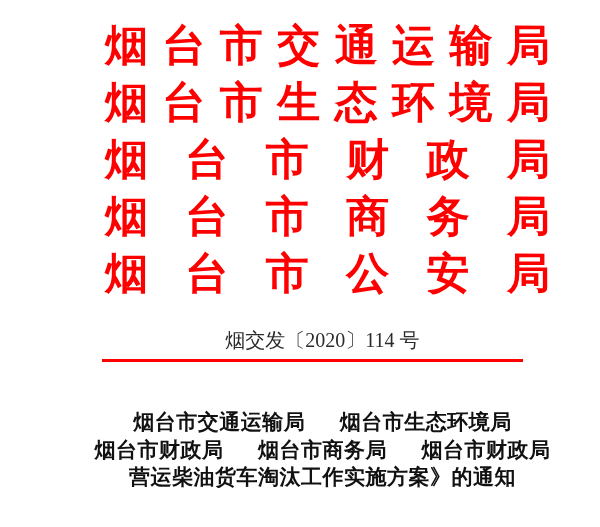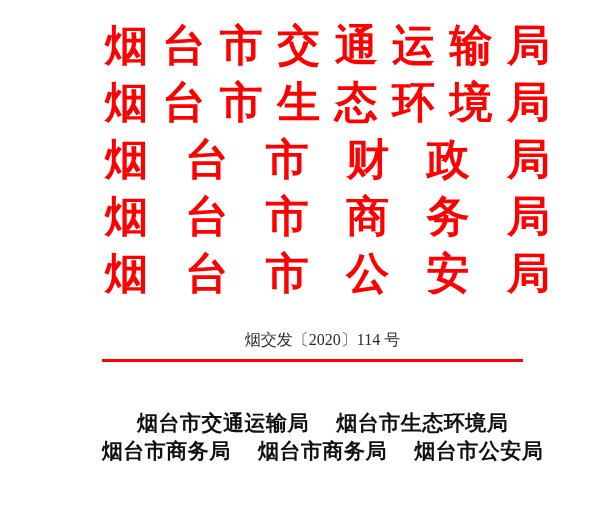--- a/index.html
+++ b/index.html
@@ -35,21 +35,21 @@
   }
   .agency-line span { display: inline-block; }
   
   .doc-number {
     position: absolute;
     left: 45px;
     top: 330px;
     width: 555px;
     height: 20px;
     text-align: center;
-    font-size: 16px;
+    font-size: 20px;
     color: #2b2b2b;
     line-height: 20px;
     white-space: nowrap;
   }
   
   .red-rule {
     position: absolute;
     left: 102px;
     top: 359px;
     width: 421px;
@@ -61,20 +61,21 @@
     position: absolute;
     left: 45px;
     top: 410px;
     width: 555px;
     text-align: center;
     font-size: 21px;
     font-weight: bold;
     color: #111111;
     line-height: 27.5px;
     letter-spacing: 0.5px;
+    font-family: Liberation Mono, monospace;
   }
   .title-line {
     white-space: nowrap;
   }
 </style>
 </head>
 <body>
 
 <div class="page">
 
@@ -124,16 +125,17 @@
         <span>局</span>
       </div>
   </div>
 
   <div class="doc-number">烟交发〔2020〕114 号</div>
 
   <div class="red-rule"></div>
 
   <div class="notice-title">
     <div class="title-line">烟台市交通运输局　 烟台市生态环境局</div>
-    <div class="title-line">烟台市商务局　 烟台市商务局　 烟台市公安局</div>
+    <div class="title-line">烟台市财政局　 烟台市商务局　 烟台市财政局</div>
+    <div class="title-line">营运柴油货车淘汰工作实施方案》的通知</div>
   </div>
 
 </div>
 
 </body></html>

